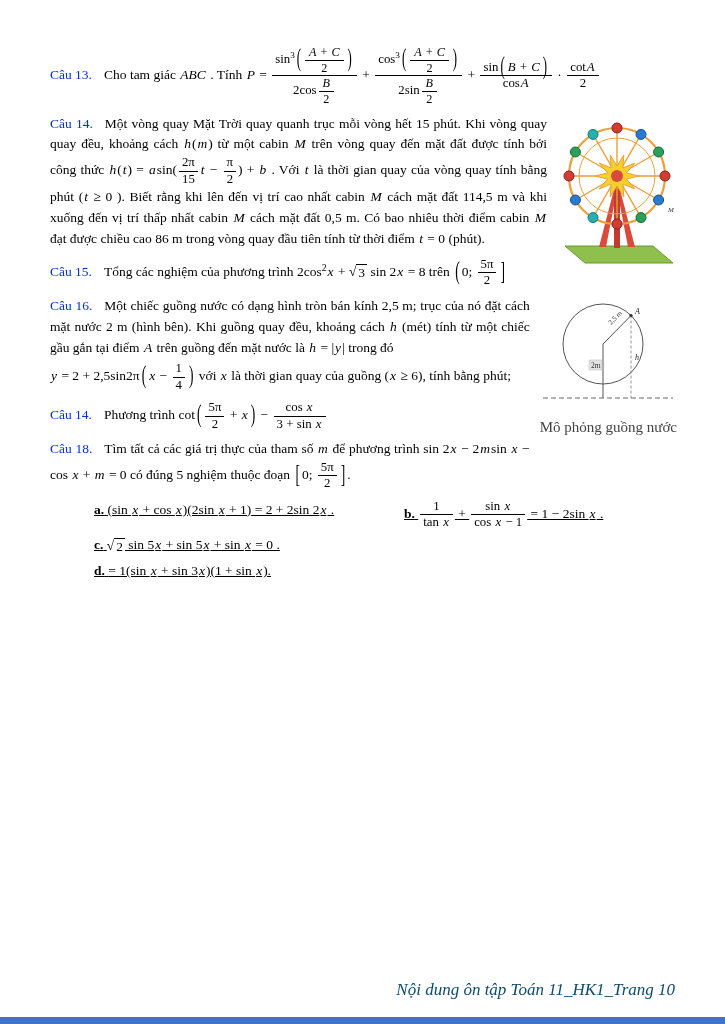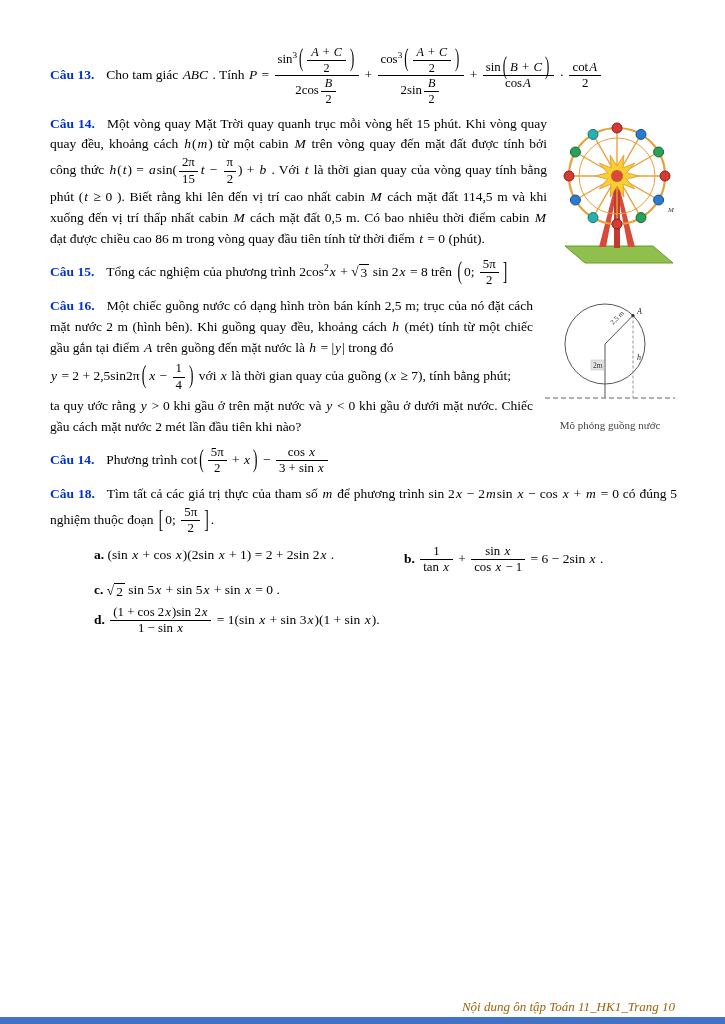--- a/index.html
+++ b/index.html
@@ -12,21 +12,21 @@
     font-family: "Liberation Serif", "DejaVu Serif", serif;
     font-size: 13.5px;
     color: #000;
     padding: 42px 48px 0 50px;
     overflow: hidden;
   }
   section.question { margin-bottom: 7px; }
   .qline { line-height: 1.55; margin: 3px 0; text-align: justify; }
   .qlabel {
     color: #0033CC;
-    font-weight: bold;
+    font-weight: normal;
     margin-right: 12px;
     white-space: nowrap;
   }
   
   .mt { }
   .mv { font-style: italic; padding: 0 1px; }
   .mbold { font-weight: bold; }
   sup { font-size: 0.72em; }
   .frac {
     display: inline-flex;
@@ -37,33 +37,33 @@
     line-height: 1.2;
   }
   .num, .den { display: block; padding: 0 3px; font-size: 0.95em; }
   .den { border-top: 1px solid #000; }
   .sqrt { display: inline-flex; align-items: stretch; vertical-align: middle; line-height: 1.2; }
   .rad { line-height: 1.2; }
   .radbody { border-top: 1px solid #000; padding: 0 2px; line-height: 1.2; }
   .tdelim { display: inline-block; transform: scaleY(1.9); margin: 0 2px; font-weight: 300; }
   
   figure.floatfig { float: right; margin: 2px 0 4px 10px; text-align: center; }
-  figcaption { font-size: 11px; color: #444; margin-top: 1px; }
-  
-  .subrow { display: flex; padding-left: 44px; margin: 4px 0; }
+  figcaption { font-size: 15px; color: #444; margin-top: 1px; }
+  
+  .subrow { display: flex; padding-left: 44px; margin: 4px 0; text-decoration: underline; }
   .subitem { line-height: 1.6; }
   .subitem.first { flex: 0 0 310px; }
   
   .footer-text {
     position: absolute;
     right: 50px;
-    bottom: 9px;
+    bottom: 24px;
     font-style: italic;
-    font-size: 13px;
-    color: #a16207;
+    font-size: 17px;
+    color: #0c4a6e;
   }
   .footer-bar {
     position: absolute;
     left: 0; right: 0; bottom: 0;
     height: 7px;
     background: #4472C4;
   }
 </style>
 </head>
 <body>
@@ -189,22 +189,21 @@
         <line x1="2" y1="100" x2="132" y2="100" stroke="#666" stroke-width="1" stroke-dasharray="5 3"></line>
       </svg>
       <figcaption>Mô phỏng guồng nước</figcaption>
     </figure>
     <p class="qline">
       <span class="qlabel">Câu 16.</span><span><span class="mt">Một chiếc guồng nước có dạng hình tròn bán kính 2,5 m; trục của nó đặt cách mặt nước  2 m  (hình bên). Khi guồng quay đều, khoảng cách </span><span class="mv">h</span><span class="mt">  (mét) tính từ một chiếc gầu gắn tại điểm  </span><span class="mv">A</span><span class="mt">  trên guồng đến mặt nước là  </span><span class="mv">h</span><span class="mt"> = |</span><span class="mv">y</span><span class="mt">|  trong đó</span></span>
     </p>
     <p class="qline"><span class="mv">y</span><span class="mt"> = 2 + 2,5sin2π</span><span class="tdelim">(</span><span class="mv">x</span><span class="mt"> − </span><span class="frac">
           <span class="num"><span class="mt">1</span></span>
           <span class="den"><span class="mt">4</span></span>
-        </span><span class="tdelim">)</span><span class="mt"> với </span><span class="mv">x</span><span class="mt">  là thời gian quay của guồng (</span><span class="mv">x</span><span class="mt"> ≥ 7), tính bằng phút;</span></p>
-    <p class="qline"><span class="mt">ta quy ước rằng  </span><span class="mv">y</span><span class="mt"> &gt; 0  khi gầu ở trên mặt nước và  </span><span class="mv">y</span><span class="mt"> &lt; 0  khi gầu ở dưới mặt nước. Chiếc gầu cách mặt nước 2 mét lần đầu tiên khi nào?</span></p>
+        </span><span class="tdelim">)</span><span class="mt"> với </span><span class="mv">x</span><span class="mt">  là thời gian quay của guồng (</span><span class="mv">x</span><span class="mt"> ≥ 6), tính bằng phút;</span></p>
   </section>
 
   <section class="question">
     <p class="qline">
       <span class="qlabel">Câu 14.</span><span><span class="mt">Phương trình  cot</span><span class="tdelim">(</span><span class="frac">
             <span class="num"><span class="mt">5π</span></span>
             <span class="den"><span class="mt">2</span></span>
           </span><span class="mt"> + </span><span class="mv">x</span><span class="tdelim">)</span><span class="mt"> − </span><span class="frac">
             <span class="num"><span class="mt">cos </span><span class="mv">x</span></span>
             <span class="den"><span class="mt">3 + sin </span><span class="mv">x</span></span>
@@ -223,31 +222,28 @@
 
   <section class="question">
     <div class="subrow">
       <span class="subitem first"><span class="mbold">a.</span><span class="mt">  (sin </span><span class="mv">x</span><span class="mt"> + cos </span><span class="mv">x</span><span class="mt">)(2sin </span><span class="mv">x</span><span class="mt"> + 1) = 2 + 2sin 2</span><span class="mv">x</span><span class="mt"> .</span></span>
       <span class="subitem"><span class="mbold">b.</span><span class="mt">  </span><span class="frac">
             <span class="num"><span class="mt">1</span></span>
             <span class="den"><span class="mt">tan </span><span class="mv">x</span></span>
           </span><span class="mt"> + </span><span class="frac">
             <span class="num"><span class="mt">sin </span><span class="mv">x</span></span>
             <span class="den"><span class="mt">cos </span><span class="mv">x</span><span class="mt"> − 1</span></span>
-          </span><span class="mt"> = 6 − 2sin </span><span class="mv">x</span><span class="mt"> .</span></span>
+          </span><span class="mt"> = 1 − 2sin </span><span class="mv">x</span><span class="mt"> .</span></span>
     </div>
     <div class="subrow">
       <span class="subitem"><span class="mbold">c.</span><span class="mt">  </span><span class="sqrt">
             <span class="rad">√</span>
             <span class="radbody"><span class="mt">2</span></span>
           </span><span class="mt"> sin 5</span><span class="mv">x</span><span class="mt"> + sin 5</span><span class="mv">x</span><span class="mt"> + sin </span><span class="mv">x</span><span class="mt"> = 0 .</span></span>
     </div>
     <div class="subrow">
-      <span class="subitem"><span class="mbold">d.</span><span class="mt">  </span><span class="frac">
-            <span class="num"><span class="mt">(1 + cos 2</span><span class="mv">x</span><span class="mt">)sin 2</span><span class="mv">x</span></span>
-            <span class="den"><span class="mt">1 − sin </span><span class="mv">x</span></span>
-          </span><span class="mt"> = 1(sin </span><span class="mv">x</span><span class="mt"> + sin 3</span><span class="mv">x</span><span class="mt">)(1 + sin </span><span class="mv">x</span><span class="mt">).</span></span>
+      <span class="subitem"><span class="mbold">d.</span><span class="mt">  </span><span class="mt"> = 1(sin </span><span class="mv">x</span><span class="mt"> + sin 3</span><span class="mv">x</span><span class="mt">)(1 + sin </span><span class="mv">x</span><span class="mt">).</span></span>
     </div>
   </section>
 
   <div class="footer-text">Nội dung ôn tập Toán 11_HK1_Trang 10</div>
   <div class="footer-bar"></div>
 </div>
 
 </body></html>

